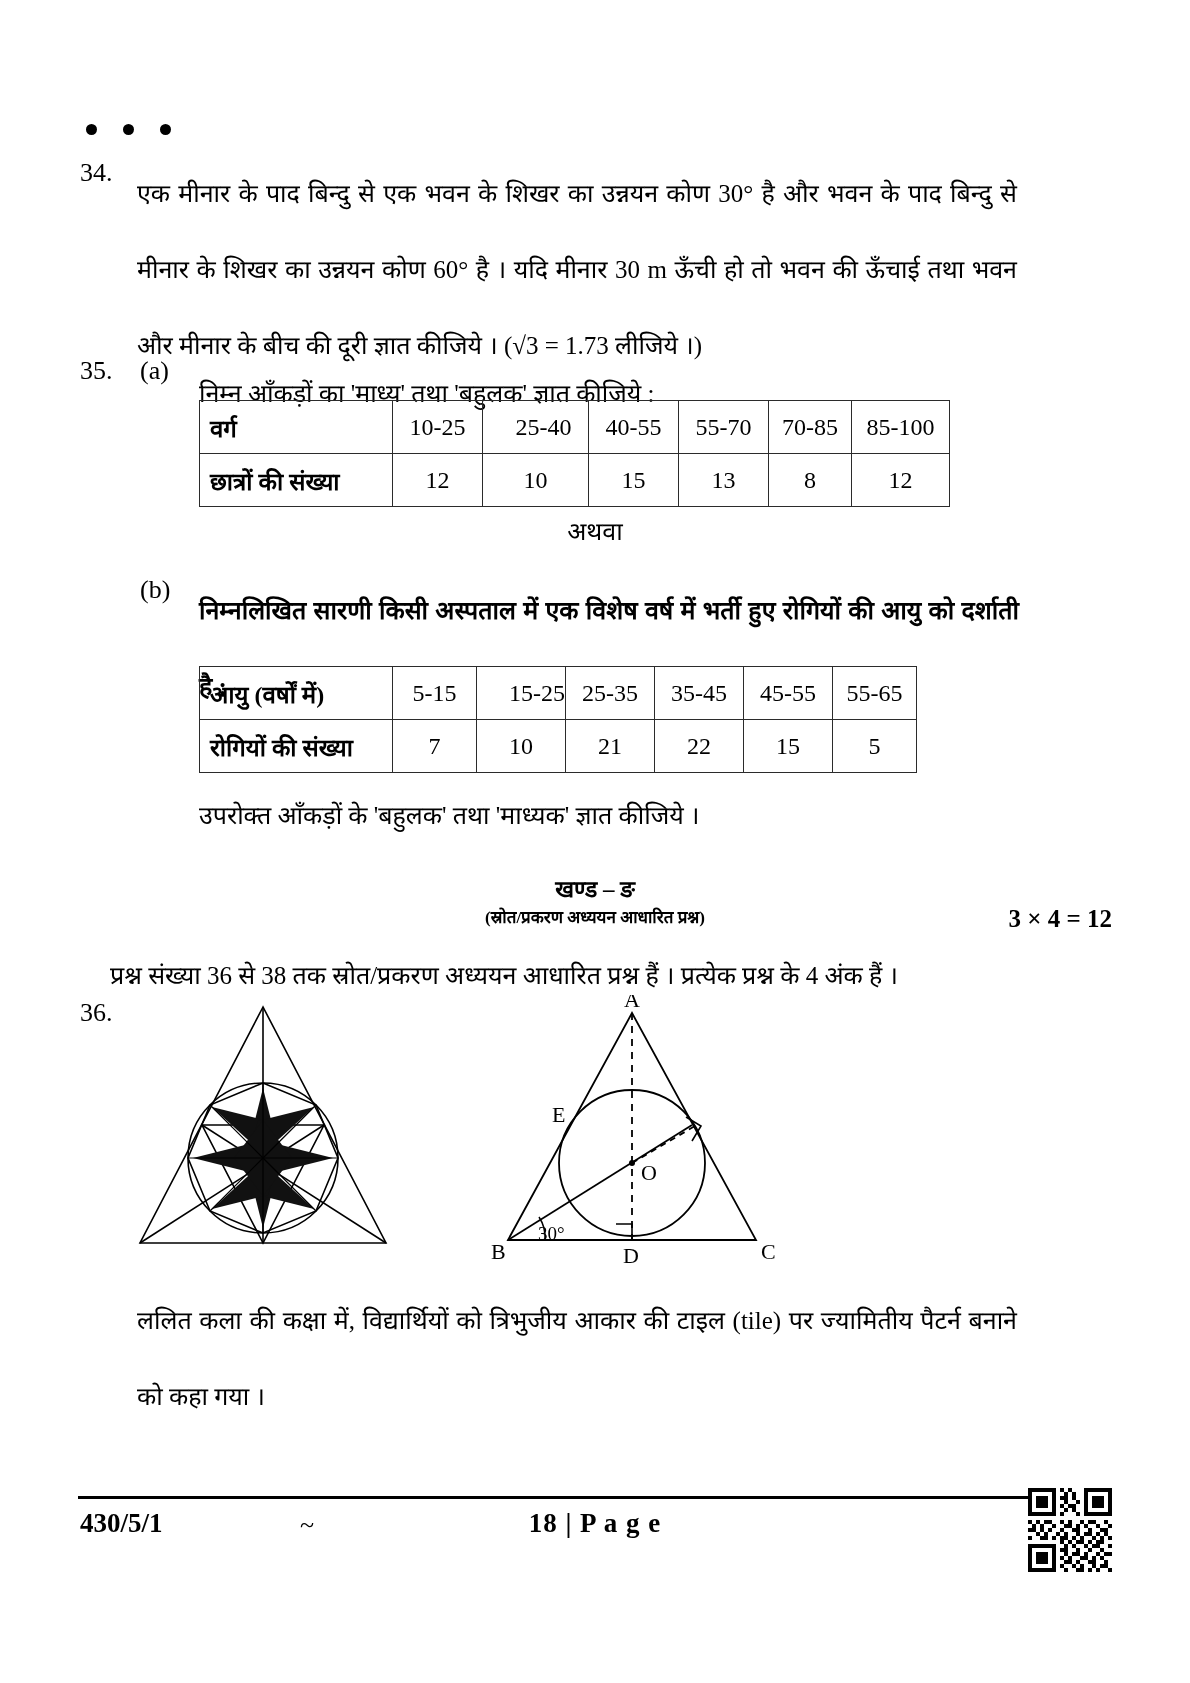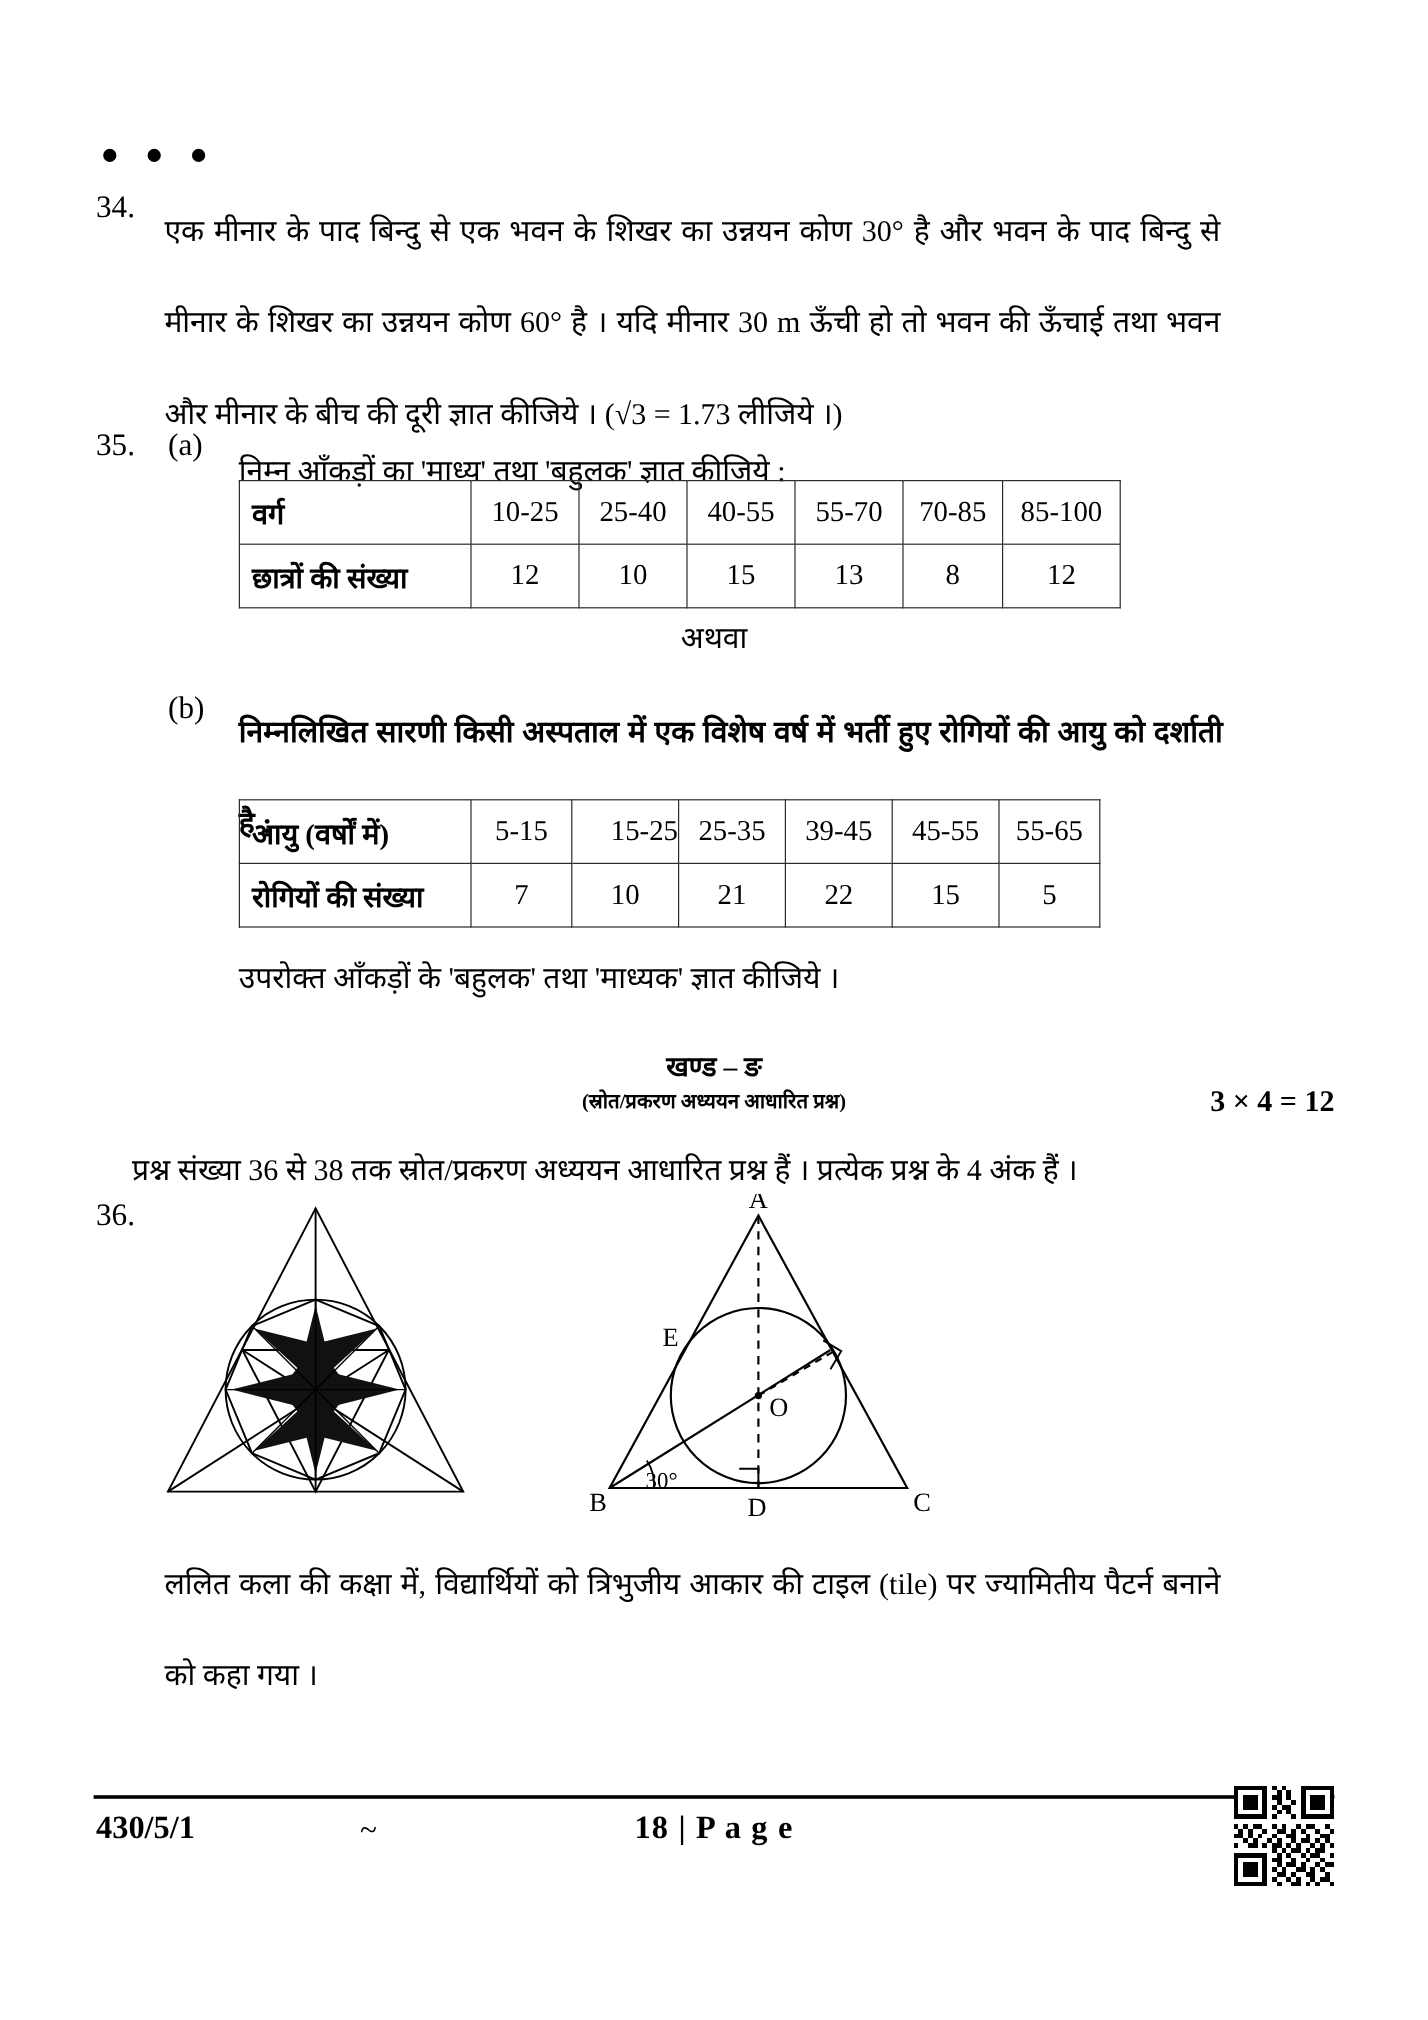--- a/index.html
+++ b/index.html
@@ -172,21 +172,21 @@
 
   <div class="q-num" style="left:80px; top:356px;">35.</div>
   <div class="q-num" style="left:140px; top:356px;">(a)</div>
   <div class="para nojust" style="left:199px; top:356px; width:820px;">निम्न आँकड़ों का 'माध्य' तथा 'बहुलक' ज्ञात कीजिये :</div>
 
   <table class="data-table" style="left:199px; top:400px;">
     <tbody>
         <tr>
       <td class="label" style="width:182px;">वर्ग</td>
       <td style="width:89px;">10-25</td>
-      <td style="width:89px;">25-40</td>
+      <td style="width:89px;padding-left:16px;">25-40</td>
       <td style="width:89px;">40-55</td>
       <td style="width:89px;">55-70</td>
       <td style="width:82px;">70-85</td>
       <td style="width:97px;">85-100</td>
     </tr>
     <tr>
       <td class="label">छात्रों की संख्या</td>
       <td>12</td>
       <td>10</td>
       <td>15</td>
@@ -202,21 +202,21 @@
   <div class="q-num" style="left:140px; top:575px;">(b)</div>
   <div class="para" style="left:199px; top:573px; width:820px;font-weight:bold;">निम्नलिखित सारणी किसी अस्पताल में एक विशेष वर्ष में भर्ती हुए रोगियों की आयु को दर्शाती है :</div>
 
   <table class="data-table" style="left:199px; top:666px;">
     <tbody>
         <tr>
       <td class="label" style="width:182px;">आयु (वर्षों में)</td>
       <td style="width:83px;margin-left:40px;">5-15</td>
       <td style="width:88px;text-align:right;">15-25</td>
       <td style="width:88px;">25-35</td>
-      <td style="width:88px;">39-45</td>
+      <td style="width:88px;">35-45</td>
       <td style="width:88px;">45-55</td>
       <td style="width:83px;">55-65</td>
     </tr>
     <tr>
       <td class="label">रोगियों की संख्या</td>
       <td>7</td>
       <td>10</td>
       <td>21</td>
       <td>22</td>
       <td>15</td>

